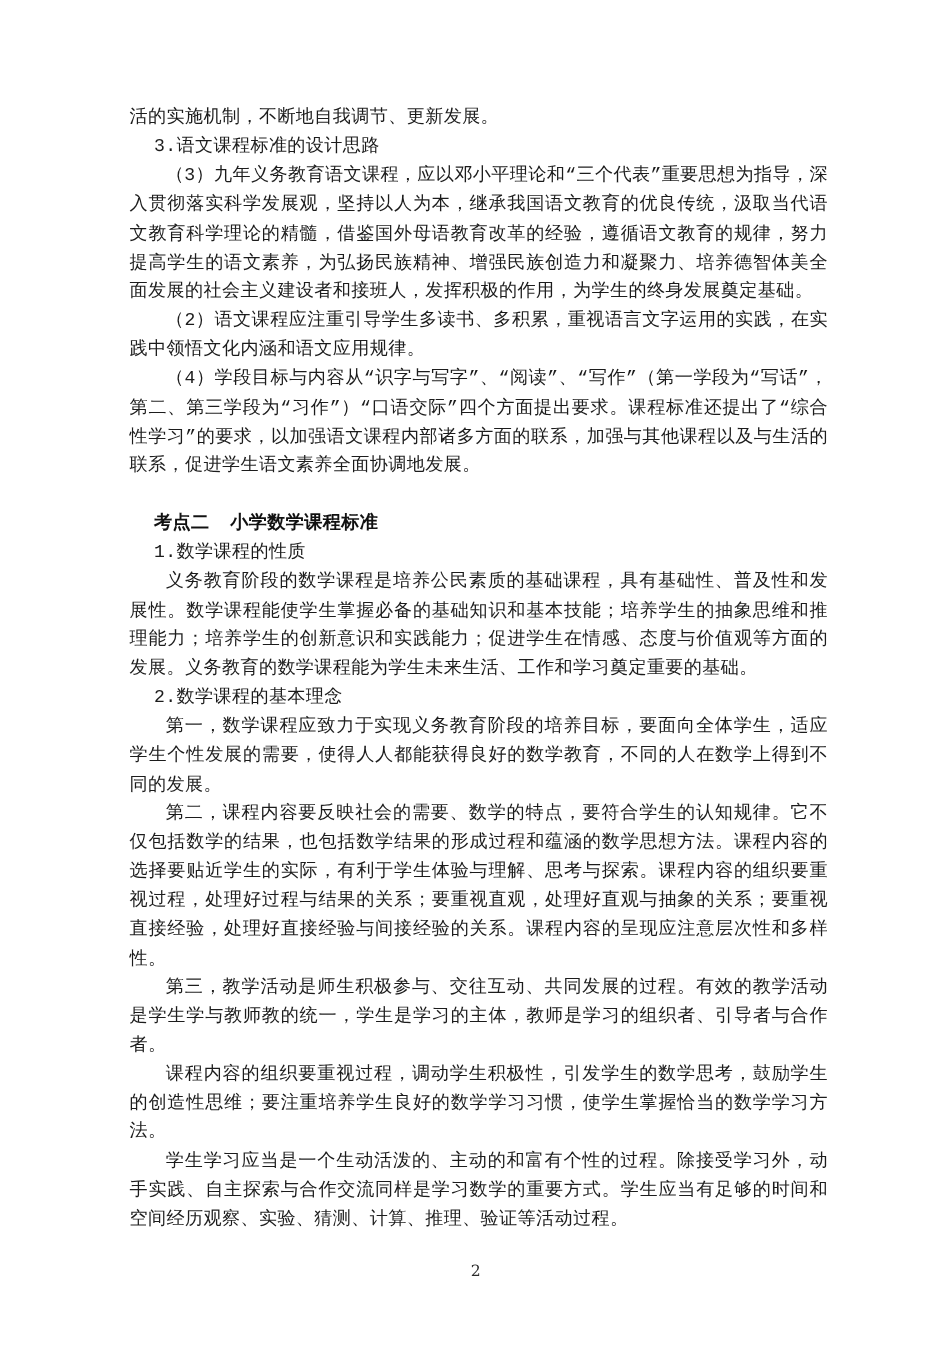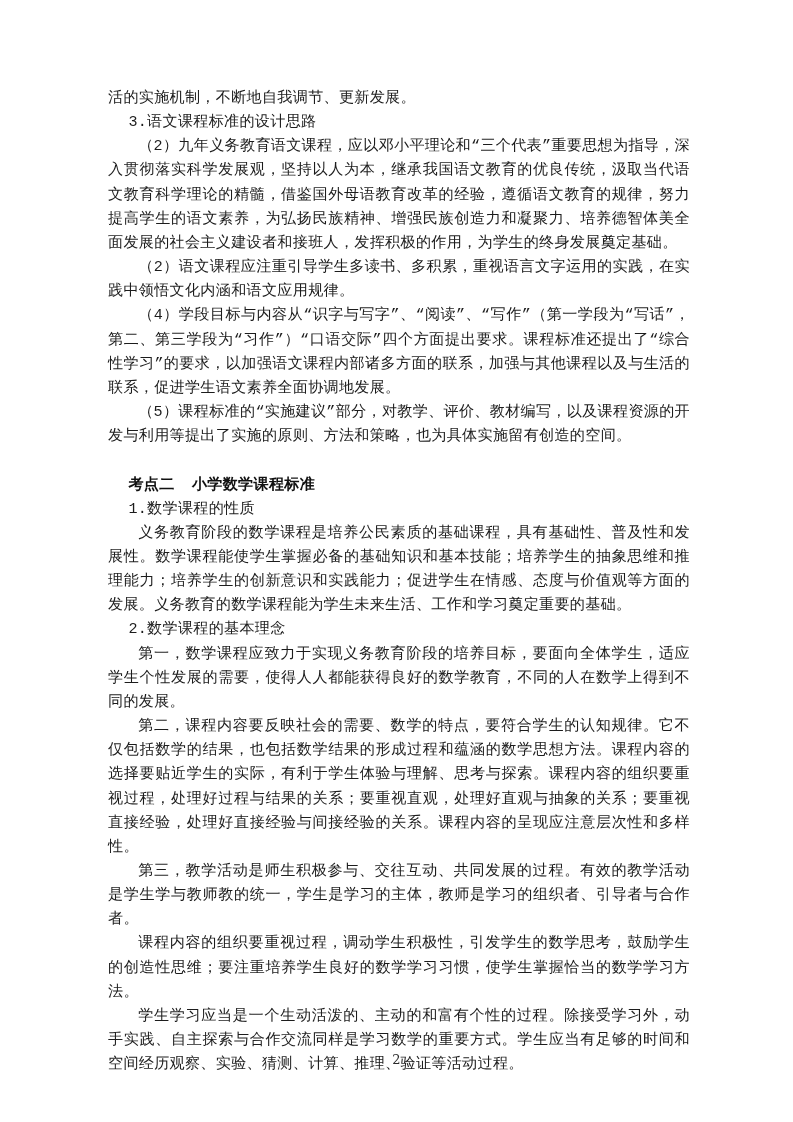--- a/index.html
+++ b/index.html
@@ -80,28 +80,27 @@
 <body>
 
 <div class="page">
 
   <div class="content">
 
     <p class="para">活的实施机制，不断地自我调节、更新发展。</p>
 
     <p class="para indent-sub">3.语文课程标准的设计思路</p>
 
-    <p class="para indent">（2）九年义务教育语文课程，应以邓小平理论和“三个代表”重要思想为指导，深入贯彻落实科学发展观，坚持以人为本，继承我国语文教育的优良传统，汲取当代语文教育科学理论的精髓，借鉴国外母语教育改革的经验，遵循语文教育的规律，努力提高学生的语文素养，为弘扬民族精神、增强民族创造力和凝聚力、培养德智体美全面发展的社会主义建设者和接班人，发挥积极的作用，为学生的终身发展奠定基础。</p>
+    <p class="para indent">（3）九年义务教育语文课程，应以邓小平理论和“三个代表”重要思想为指导，深入贯彻落实科学发展观，坚持以人为本，继承我国语文教育的优良传统，汲取当代语文教育科学理论的精髓，借鉴国外母语教育改革的经验，遵循语文教育的规律，努力提高学生的语文素养，为弘扬民族精神、增强民族创造力和凝聚力、培养德智体美全面发展的社会主义建设者和接班人，发挥积极的作用，为学生的终身发展奠定基础。</p>
 
     <p class="para indent">（2）语文课程应注重引导学生多读书、多积累，重视语言文字运用的实践，在实践中领悟文化内涵和语文应用规律。</p>
 
 
     <p class="para indent">（4）学段目标与内容从“识字与写字”、“阅读”、“写作”（第一学段为“写话”，第二、第三学段为“习作”）“口语交际”四个方面提出要求。课程标准还提出了“综合性学习”的要求，以加强语文课程内部诸多方面的联系，加强与其他课程以及与生活的联系，促进学生语文素养全面协调地发展。</p>
 
-    <p class="para indent">（5）课程标准的“实施建议”部分，对教学、评价、教材编写，以及课程资源的开发与利用等提出了实施的原则、方法和策略，也为具体实施留有创造的空间。</p>
 
     <div class="spacer"></div>
 
     <p class="heading"><span>考点二</span><span class="gap"></span><span>小学数学课程标准</span></p>
 
     <p class="para indent-sub">1.数学课程的性质</p>
 
     <p class="para indent">义务教育阶段的数学课程是培养公民素质的基础课程，具有基础性、普及性和发展性。数学课程能使学生掌握必备的基础知识和基本技能；培养学生的抽象思维和推理能力；培养学生的创新意识和实践能力；促进学生在情感、态度与价值观等方面的发展。义务教育的数学课程能为学生未来生活、工作和学习奠定重要的基础。</p>
 
     <p class="para indent-sub">2.数学课程的基本理念</p>

